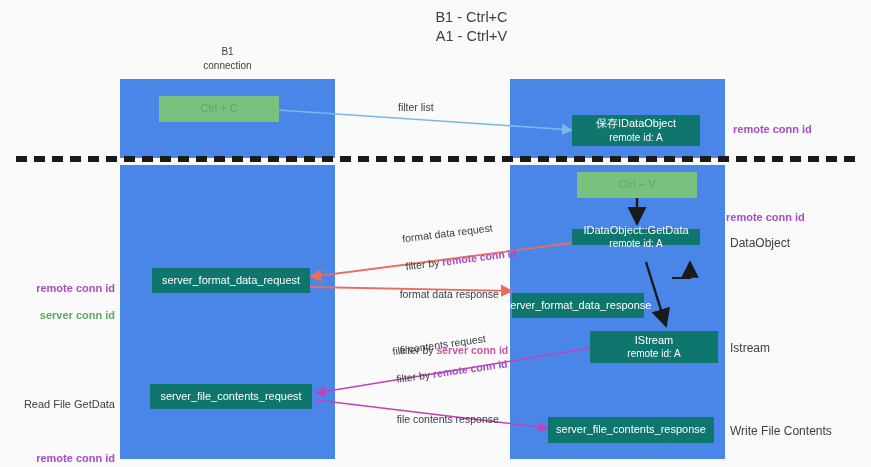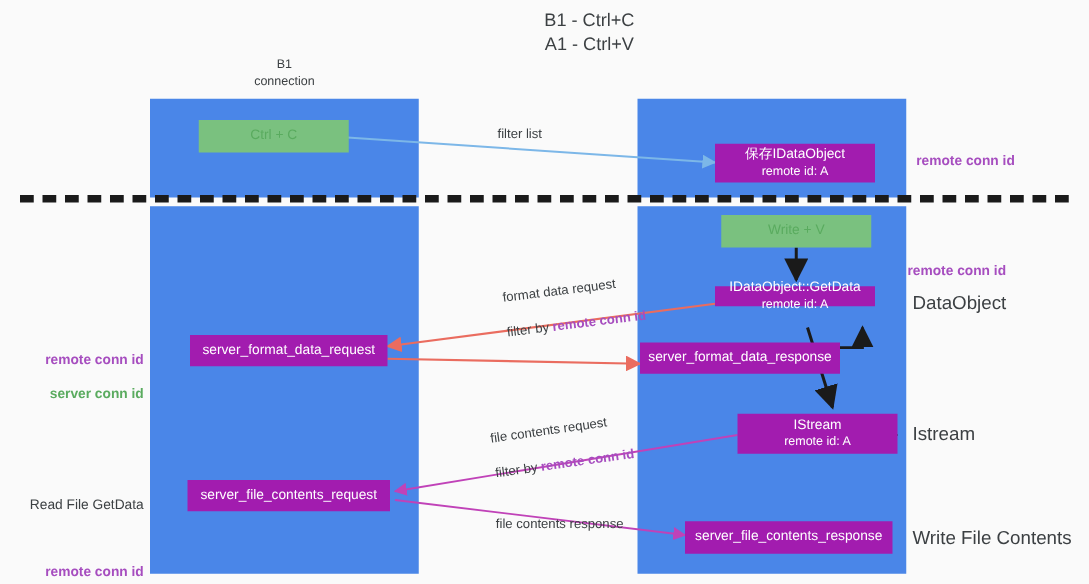--- a/index.html
+++ b/index.html
@@ -53,26 +53,26 @@
     flex-direction: column;
     align-items: center;
     justify-content: center;
     text-align: center;
     color: #ffffff;
     font-size: 11px;
     line-height: 13.5px;
     white-space: pre;
   }
   .node.green  { background: #7ac17f; }
-  .node.orange { background: #a21caf; }
+  .node.orange { background: #0f766e; }
   .node .line2 { font-size: 10px; }
 
   
   .side-label {
-    font-size: 15px;
+    font-size: 12px;
     line-height: 14px;
     color: #3c4043;
     white-space: pre;
   }
 
   
   .margin-note {
     font-size: 11px;
     line-height: 13.5px;
     text-align: right;
@@ -157,33 +157,33 @@
   <div class="abs node green" style="left:159px;top:96px;width:120px;height:26px;">
     <span>Ctrl + C</span>
   </div>
 
   <div class="abs node orange" style="left:572px;top:115px;width:128px;height:31px;">
     <span>保存IDataObject</span>
     <span class="line2">remote id: A</span>
   </div>
 
   <div class="abs node green" style="left:577px;top:172px;width:120px;height:26px;">
-    <span>Write + V</span>
+    <span>Ctrl + V</span>
   </div>
 
   <div class="abs node orange" style="left:572px;top:229px;width:128px;height:16px;">
     <span>IDataObject::GetData</span>
     <span class="line2">remote id: A</span>
   </div>
 
   <div class="abs node orange" style="left:152px;top:268px;width:158px;height:25px;">
     <span>server_format_data_request</span>
   </div>
 
-  <div class="abs node orange" style="left:512px;top:274px;width:160px;height:25px;">
+  <div class="abs node orange" style="left:512px;top:293px;width:132px;height:25px;">
     <span>server_format_data_response</span>
   </div>
 
   <div class="abs node orange" style="left:590px;top:331px;width:128px;height:32px;">
     <span>IStream</span>
     <span class="line2">remote id: A</span>
   </div>
 
   <div class="abs node orange" style="left:548px;top:417px;width:166px;height:26px;">
     <span>server_file_contents_response</span>
@@ -212,20 +212,25 @@
     
   </div>
 
   <div class="abs edge-label" style="left:398px;top:100px;">filter list</div>
 
   <div class="abs edge-label" style="left:388px;top:219px;transform:rotate(-7deg);transform-origin:left top;">
     <span>format data request</span><br>
     <span>filter by </span><span class="purple">remote conn id</span>
   </div>
 
+  <div class="abs edge-label" style="left:388px;top:273px;">
+    <span>format data response</span><br>
+    <span style="display:inline-block;height:4px;"></span><br>
+    <span>filter by </span><span class="pink">server conn id</span>
+  </div>
 
   <div class="abs edge-label" style="left:378px;top:332px;transform:rotate(-8deg);transform-origin:left top;">
     <span>file contents request</span><br>
     <span>filter by </span><span class="purple">remote conn id</span>
   </div>
 
   <div class="abs edge-label" style="left:385px;top:398px;">
     <span>file contents response</span><br>
     <span style="display:inline-block;height:4px;"></span><br>
     

